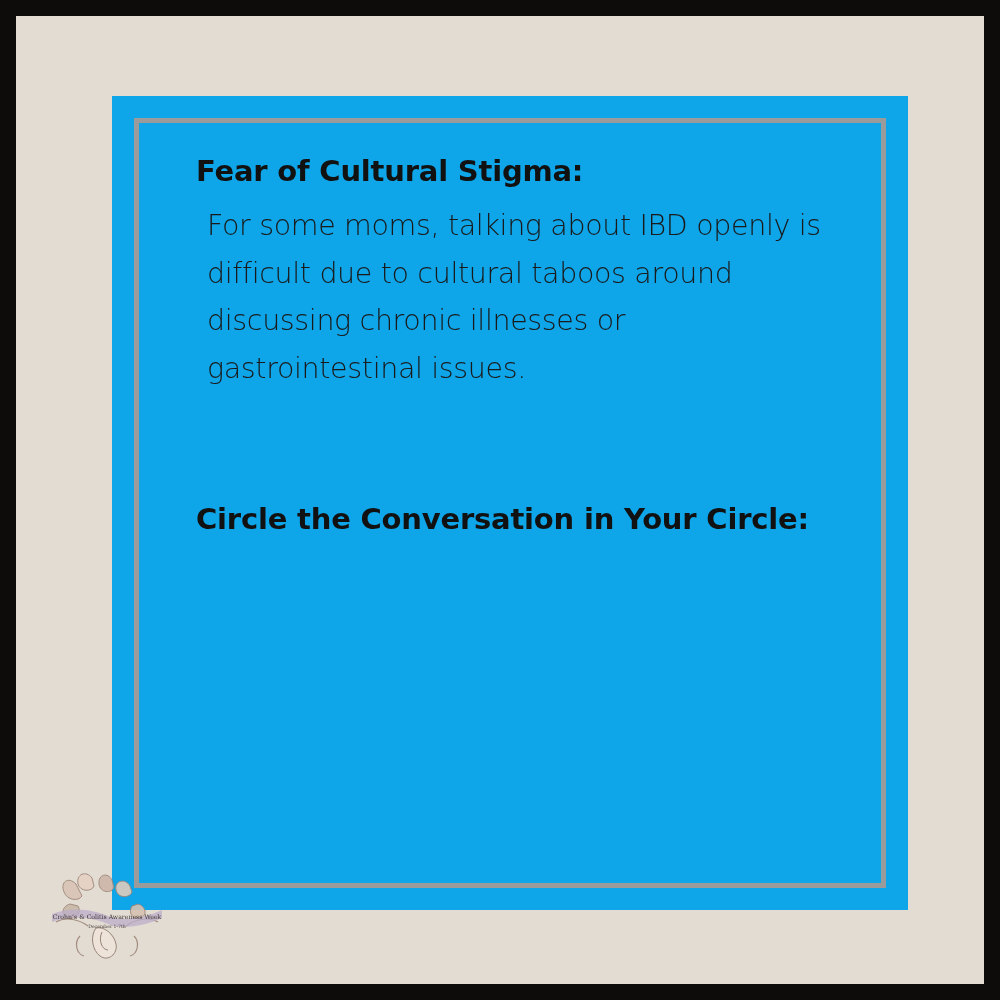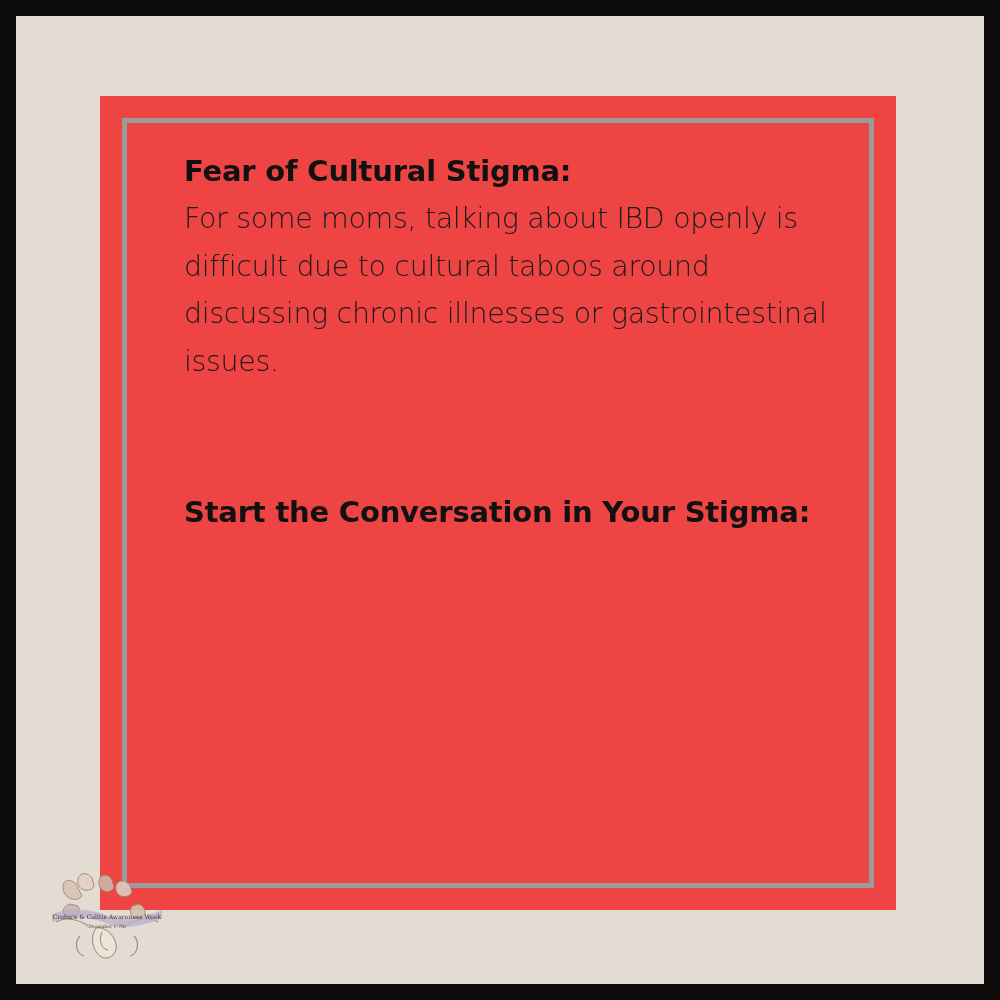--- a/index.html
+++ b/index.html
@@ -29,25 +29,25 @@
     left: 16px;
     top: 16px;
     right: 16px;
     bottom: 16px;
     background: #e3dcd3;
   }
 
   
   .white-card {
     position: absolute;
-    left: 84px;
+    left: 96px;
     top: 80px;
     width: 796px;
     height: 814px;
-    background: #ef4444;
+    background: #0ea5e9;
   }
 
   
   .grey-border {
     position: absolute;
     left: 22px;
     top: 22px;
     right: 22px;
     bottom: 22px;
     border: 5px solid #9b9b9b;
@@ -79,21 +79,21 @@
     letter-spacing: -0.2px;
     margin: 0 0 4px 0;
   }
 
   .body-text {
     font-family: "DejaVu Sans", sans-serif;
     font-size: 28.5px;
     line-height: 1.68;
     color: #1a1a1a;
     letter-spacing: -0.35px;
-    margin: 0;
+    margin: 11px;
     font-weight: 350;
   }
 
   
   .awareness-badge {
     position: absolute;
     left: 30px;
     bottom: 20px;
     width: 122px;
     height: 98px;
@@ -142,21 +142,21 @@
     <div class="white-card">
       <div class="grey-border">
         <div class="content">
 
           <div class="block">
             <h2 class="heading">Fear of Cultural Stigma:</h2>
             <p class="body-text">For some moms, talking about IBD openly is difficult due to cultural taboos around discussing chronic illnesses or gastrointestinal issues.</p>
           </div>
 
           <div class="block second">
-            <h2 class="heading">Start the Conversation in Your Stigma:</h2>
+            <h2 class="heading">Circle the Conversation in Your Circle:</h2>
           </div>
 
         </div>
       </div>
     </div>
 
     <div class="awareness-badge">
       <svg viewBox="0 0 122 98" width="122" height="98" xmlns="http://www.w3.org/2000/svg">
         <g opacity="0.9">
           <path d="M30 18 C22 10, 14 16, 18 26 C21 34, 32 36, 36 30 Z" fill="#d8c4b6" stroke="#9c8577" stroke-width="1"></path>

